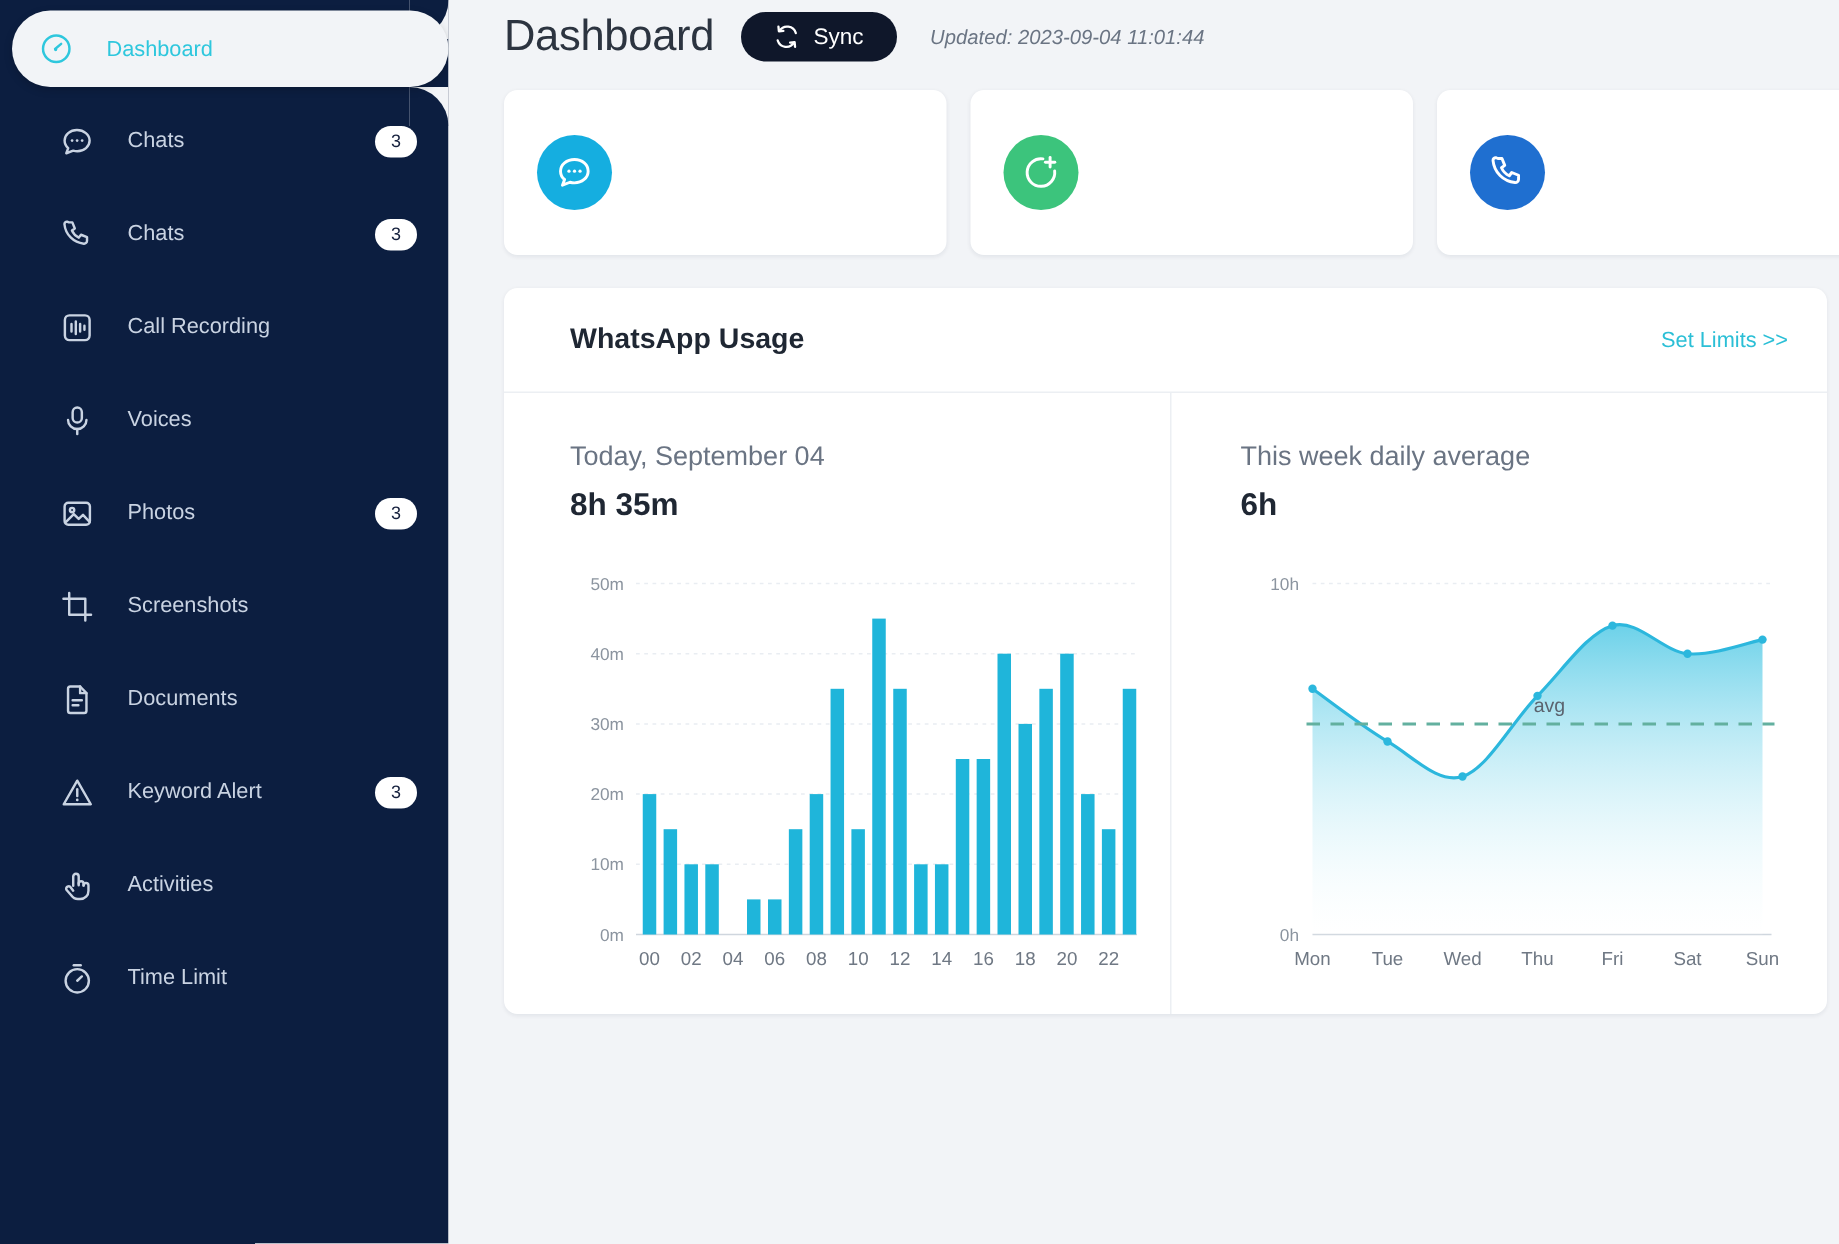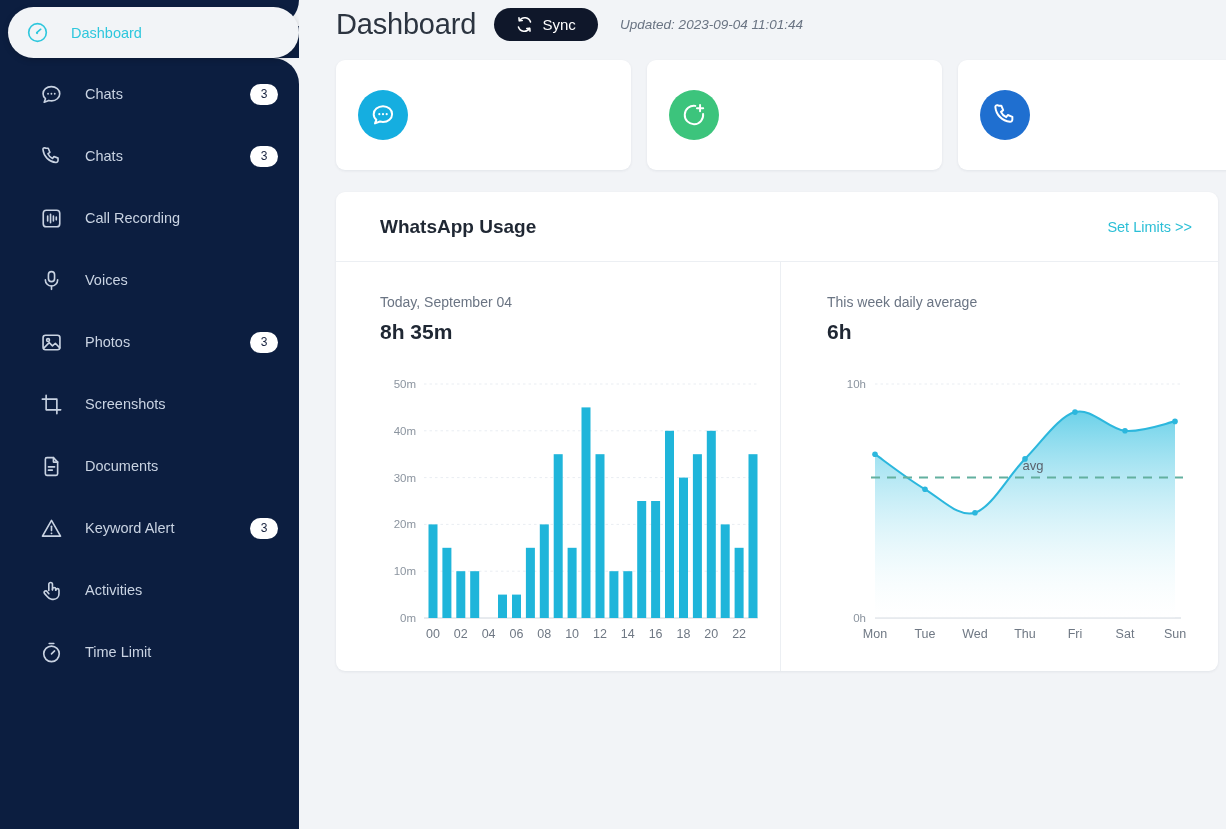--- a/index.html
+++ b/index.html
@@ -189,21 +189,21 @@
     cursor: pointer;
     text-decoration: none;
   }
   .panel-body { display: flex; }
   .chart-col {
     flex: 1 1 50%;
     padding: 32px 10px 0 44px;
     position: relative;
   }
   .chart-col.right { border-left: 1px solid #eceff3; padding-left: 46px; }
-  .chart-caption { font-size: 14px; color: #6a7483; }
+  .chart-caption { font-size: 18px; color: #6a7483; }
   .chart-big { font-size: 21px; font-weight: bold; color: #1f2733; margin-top: 10px; }
   .plot { margin-top: 26px; }
   .plot svg { display: block; }
   .legend {
     display: flex;
     gap: 42px;
     padding-left: 44px;
     margin-top: 16px;
   }
   .legend-item { text-align: center; min-width: 72px; }

